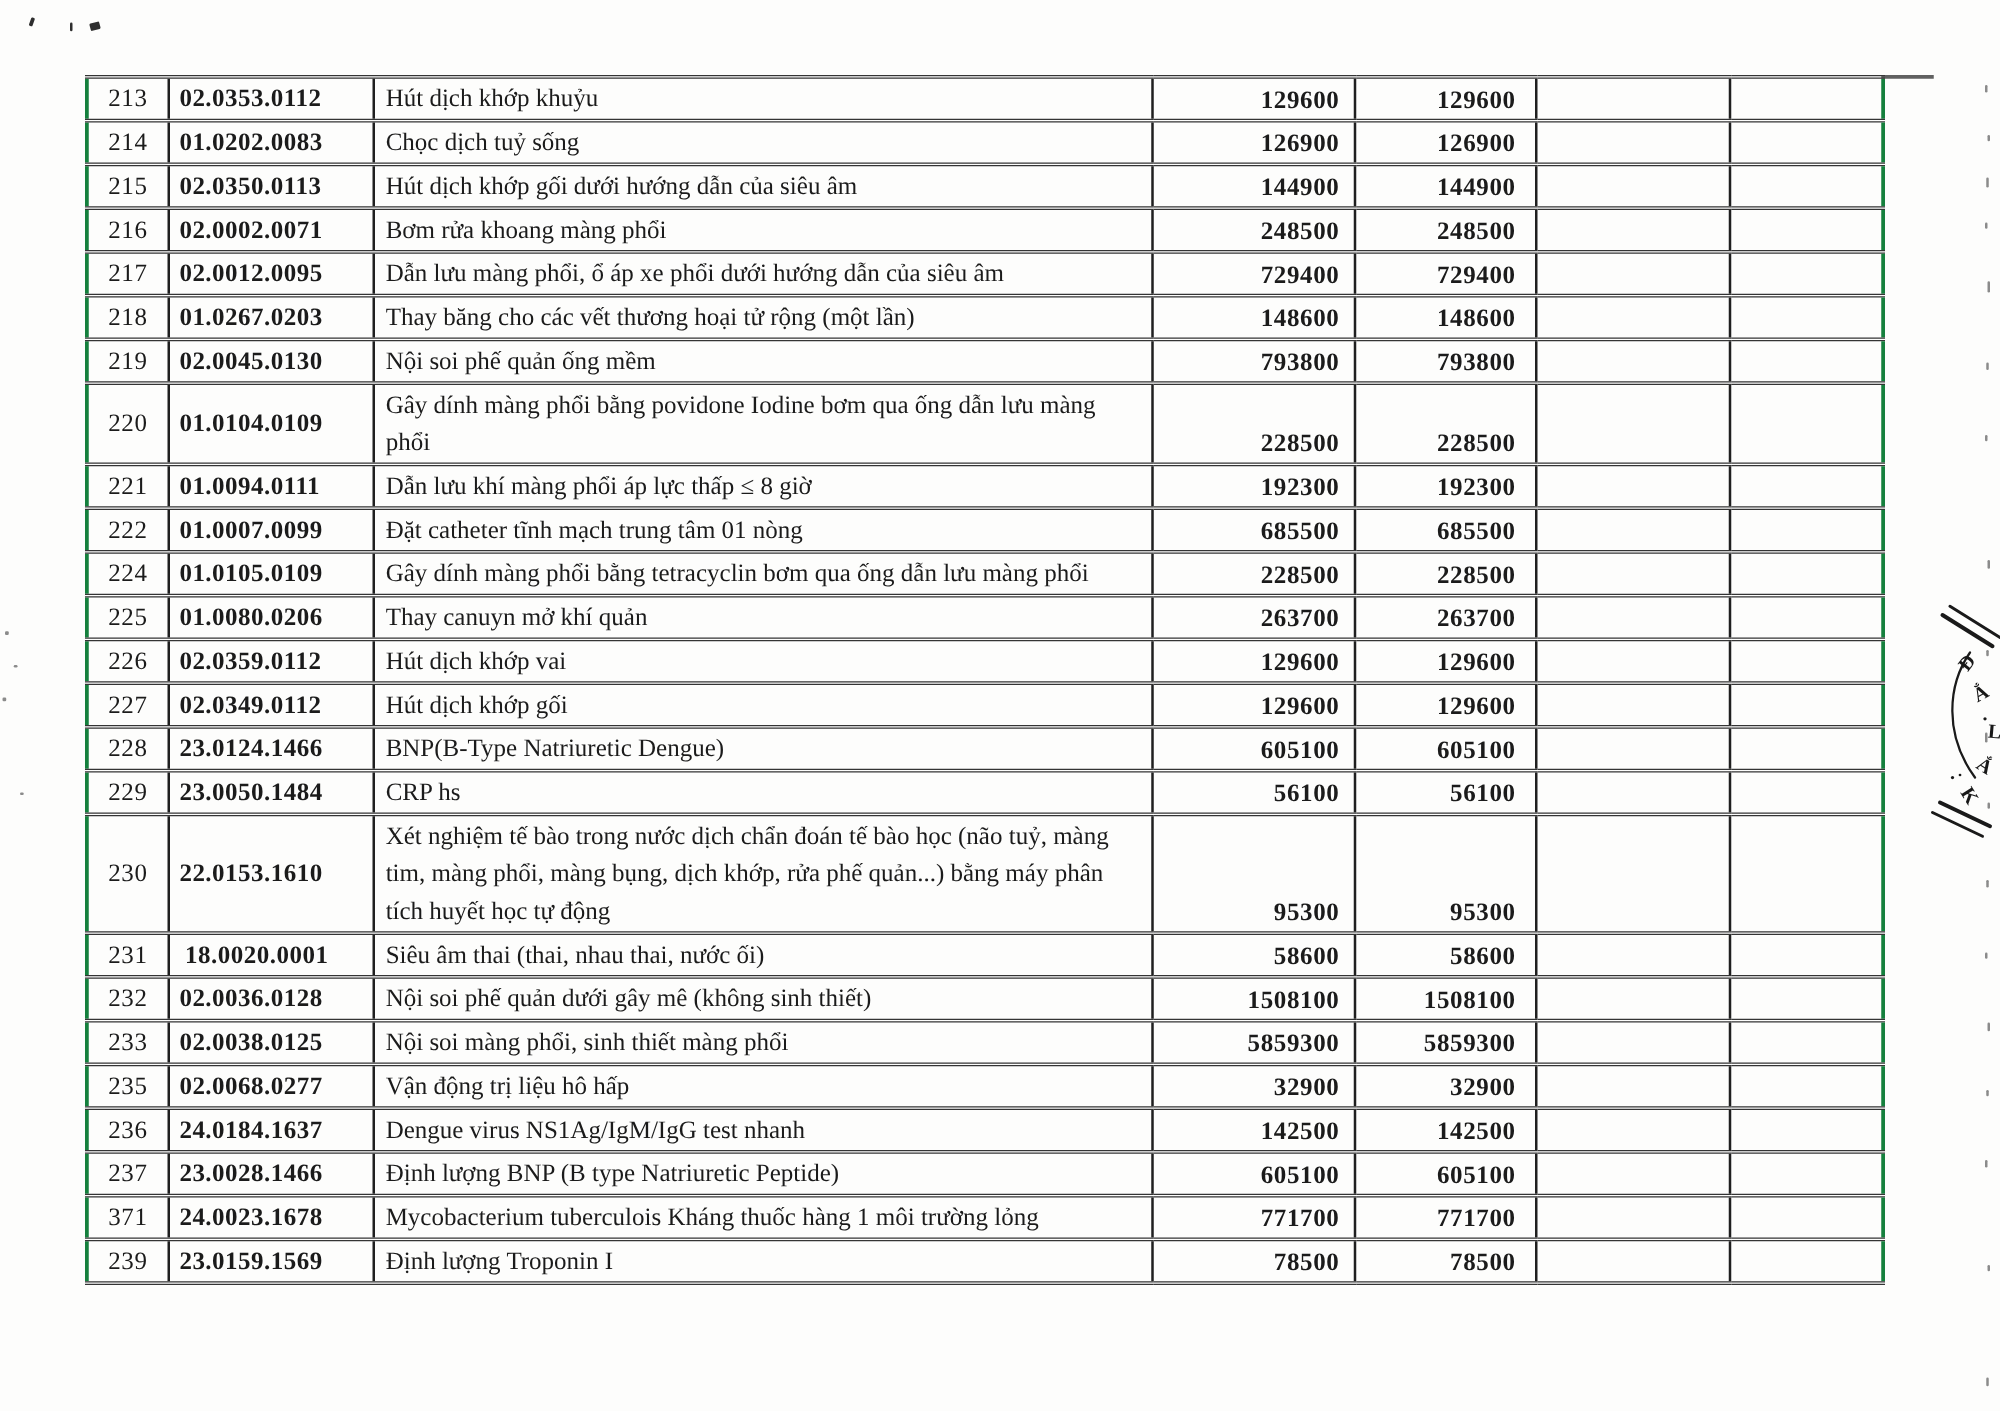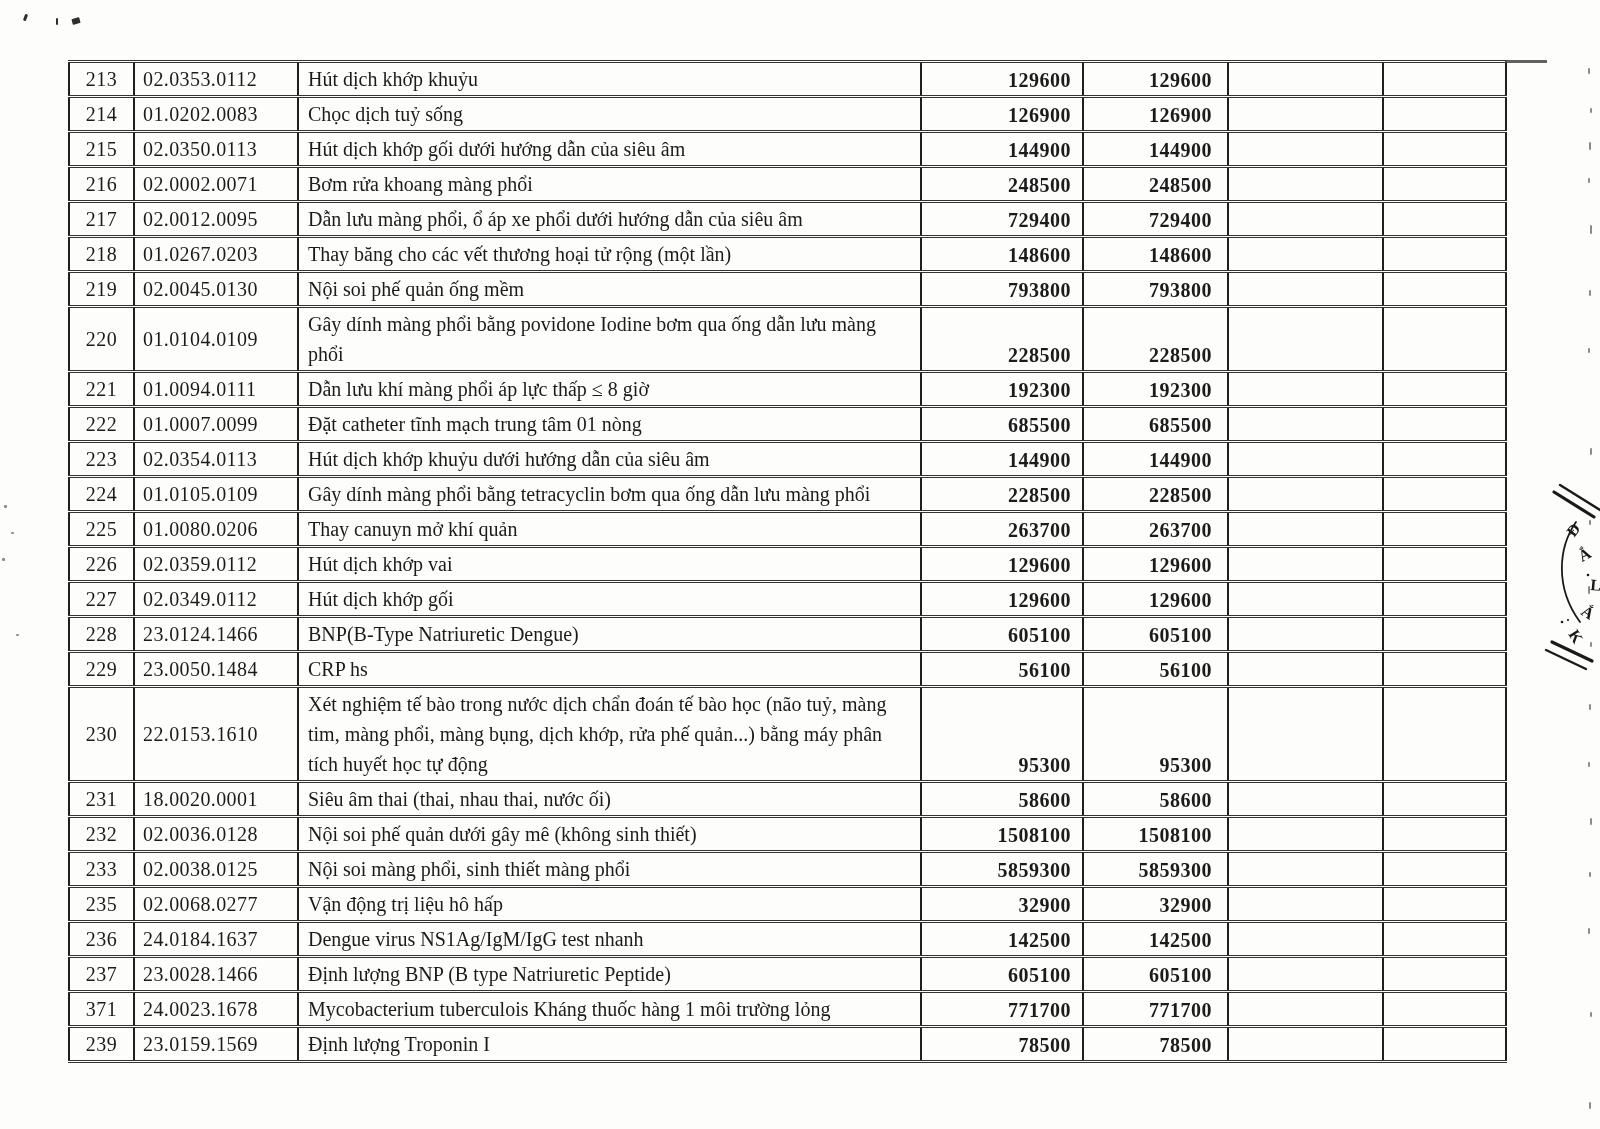--- a/index.html
+++ b/index.html
@@ -5,36 +5,36 @@
   html,body{margin:0;padding:0;}
   body{width:1600px;height:1129px;overflow:hidden;background:#ffffff;}
   .page{position:relative;width:1600px;height:1129px;background:#fdfdfc;
         font-family:"Liberation Serif","DejaVu Serif",serif;color:#1c1c1c;}
 
   
   table.price-table{
     position:absolute;left:68px;top:60px;width:1437px;
     border-collapse:collapse;table-layout:fixed;
     font-size:20px;color:#1b1b1b;
-    border:1px solid #15803d;
+    border:3px solid #15803d;
   }
   .price-table td{
     border-left:2px solid #1f1f1f;
     border-right:2px solid #1f1f1f;
     border-top:3px double #343434;
     border-bottom:3px double #343434;
     padding:1px 7px;
     height:27px;
     overflow:hidden;
     vertical-align:middle;
     background:transparent;
   }
   td.c-stt{text-align:center;letter-spacing:0.5px;}
-  td.c-code{letter-spacing:0.4px;padding-left:8px;}
-  td.c-code.code-right{text-align:left;padding-right:30px;margin-top:16px;}
+  td.c-code{letter-spacing:0.4px;padding-left:8px;font-weight:bold;}
+  td.c-code.code-right{text-align:center;padding-right:30px;margin-top:16px;}
   td.c-name{line-height:30px;padding-left:9px;padding-right:8px;vertical-align:top;}
   td.c-price{text-align:right;vertical-align:bottom;letter-spacing:0.5px;padding-bottom:3px;font-weight:bold;}
   td.c-price1{padding-right:11px;}
   td.c-price2{padding-right:15px;}
 
   
   .line-overshoot{position:absolute;left:1505px;top:60px;width:42px;height:3px;background:#3a3a3a;opacity:.8;}
 
   
   .speck{position:absolute;background:#2e2e2e;border-radius:1px;}
@@ -142,29 +142,20 @@
           <td class="c-price c-price2">192300</td>
           <td class="c-blank"></td>
           <td class="c-blank"></td>
         </tr>
         <tr>
           <td class="c-stt">222</td>
           <td class="c-code">01.0007.0099</td>
           <td class="c-name">Đặt catheter tĩnh mạch trung tâm 01 nòng</td>
           <td class="c-price c-price1">685500</td>
           <td class="c-price c-price2">685500</td>
-          <td class="c-blank"></td>
-          <td class="c-blank"></td>
-        </tr>
-        <tr>
-          <td class="c-stt">223</td>
-          <td class="c-code">02.0354.0113</td>
-          <td class="c-name">Hút dịch khớp khuỷu dưới hướng dẫn của siêu âm</td>
-          <td class="c-price c-price1">144900</td>
-          <td class="c-price c-price2">144900</td>
           <td class="c-blank"></td>
           <td class="c-blank"></td>
         </tr>
         <tr>
           <td class="c-stt">224</td>
           <td class="c-code">01.0105.0109</td>
           <td class="c-name">Gây dính màng phổi bằng tetracyclin bơm qua ống dẫn lưu màng phổi</td>
           <td class="c-price c-price1">228500</td>
           <td class="c-price c-price2">228500</td>
           <td class="c-blank"></td>

